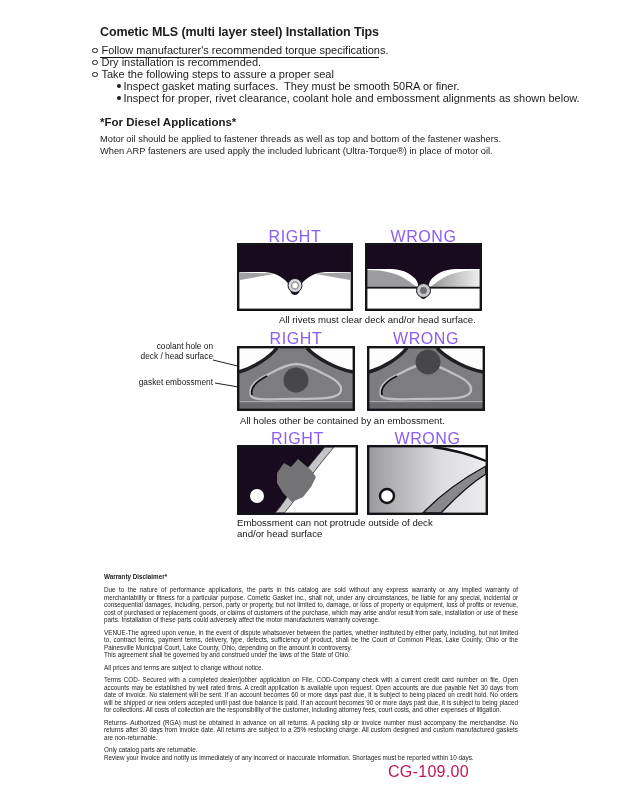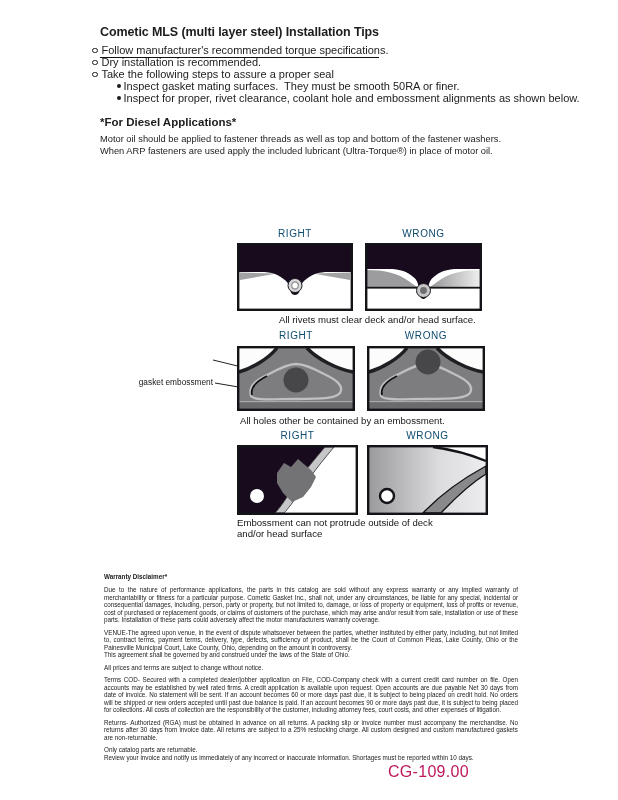--- a/index.html
+++ b/index.html
@@ -5,21 +5,21 @@
   html,body{margin:0;padding:0;background:#fff;}
   #page{position:relative;width:618px;height:800px;background:#ffffff;overflow:hidden;
         font-family:"Liberation Sans","DejaVu Sans",sans-serif;color:#1c1c1e;}
   .abs{position:absolute;}
   .title{font-size:12.5px;font-weight:bold;letter-spacing:-0.1px;border-bottom:1.5px solid #111;padding-bottom:18px;display:inline-block;}
   .bullet-row{display:flex;align-items:flex-start;font-size:11px;line-height:12px;white-space:pre;}
   .marker-open{width:3.5px;height:3.5px;border:1px solid #1c1c1e;border-radius:50%;margin:3.5px 4px 0 0;flex:none;}
   .marker-fill{width:4px;height:4px;background:#1c1c1e;border-radius:50%;margin:3.5px 2.5px 0 0;flex:none;}
   .h2{font-size:11.5px;font-weight:bold;}
   .para{font-size:9.3px;line-height:11.5px;white-space:pre;}
-  .dlabel{font-size:10px;letter-spacing:0.6px;text-align:center;color:#0c4a6e;}
+  .dlabel{font-size:16px;letter-spacing:0.6px;text-align:center;color:#8b5cf6;}
   .caption{font-size:9.6px;line-height:11px;color:#161618;white-space:pre-line;}
   .ann{font-size:8.3px;line-height:9.6px;text-align:right;color:#161618;white-space:pre-line;}
   .dbox{line-height:0;}
   .dbox svg{display:block;}
   .fine{font-size:6.3px;line-height:7.5px;text-align:justify;color:#222;width:414px;}
   .fine p{margin:0 0 5px 0;white-space:pre-line;}
   .fine .fh{font-weight:bold;margin-bottom:5.5px;}
   .pagecode{font-size:16px;letter-spacing:0.3px;color:#be185d;}
 </style>
 </head>
@@ -86,20 +86,22 @@
       <circle cx="58.5" cy="47.5" r="7" fill="#c6c6c8" stroke="#16161a" stroke-width="1"></circle>
       <circle cx="58.5" cy="47.5" r="3.4" fill="#6e6e70"></circle>
       <rect x="1.2" y="1.2" width="114.6" height="65.6" fill="none" stroke="#141418" stroke-width="2.4"></rect>
     </svg>
   </div>
   <div class="abs caption" style="left:237px;top:314px;margin-left:42px;">All rivets must clear deck and/or head surface.</div>
 
   <div class="abs dlabel" style="left:237px;top:330px;width:118px;">RIGHT</div>
   <div class="abs dlabel" style="left:367px;top:330px;width:118px;">WRONG</div>
 
+  <div class="abs ann" style="left:98px;top:342px;width:115px;">coolant hole on
+deck / head surface</div>
   <div class="abs ann" style="left:98px;top:378px;width:115px;">gasket embossment</div>
   <div class="abs" style="left:205px;top:350px;pointer-events:none;">
     <svg width="100" height="50" viewBox="0 0 100 50">
       <line x1="8" y1="10" x2="90" y2="30" stroke="#222" stroke-width="1"></line>
       <line x1="10" y1="33" x2="57" y2="41" stroke="#222" stroke-width="1"></line>
     </svg>
   </div>
 
   <div class="abs dbox" style="left:237px;top:346px;">
     <svg width="118" height="65" viewBox="0 0 118 65">

